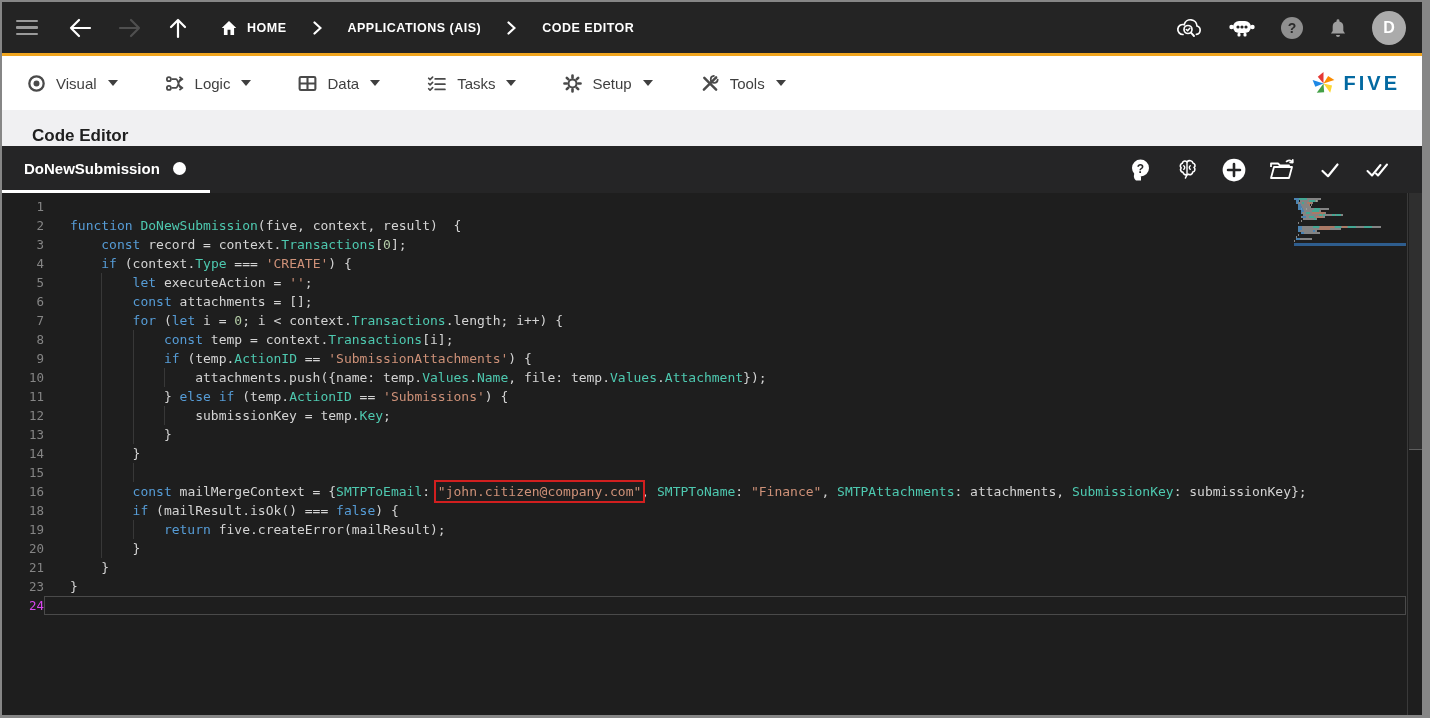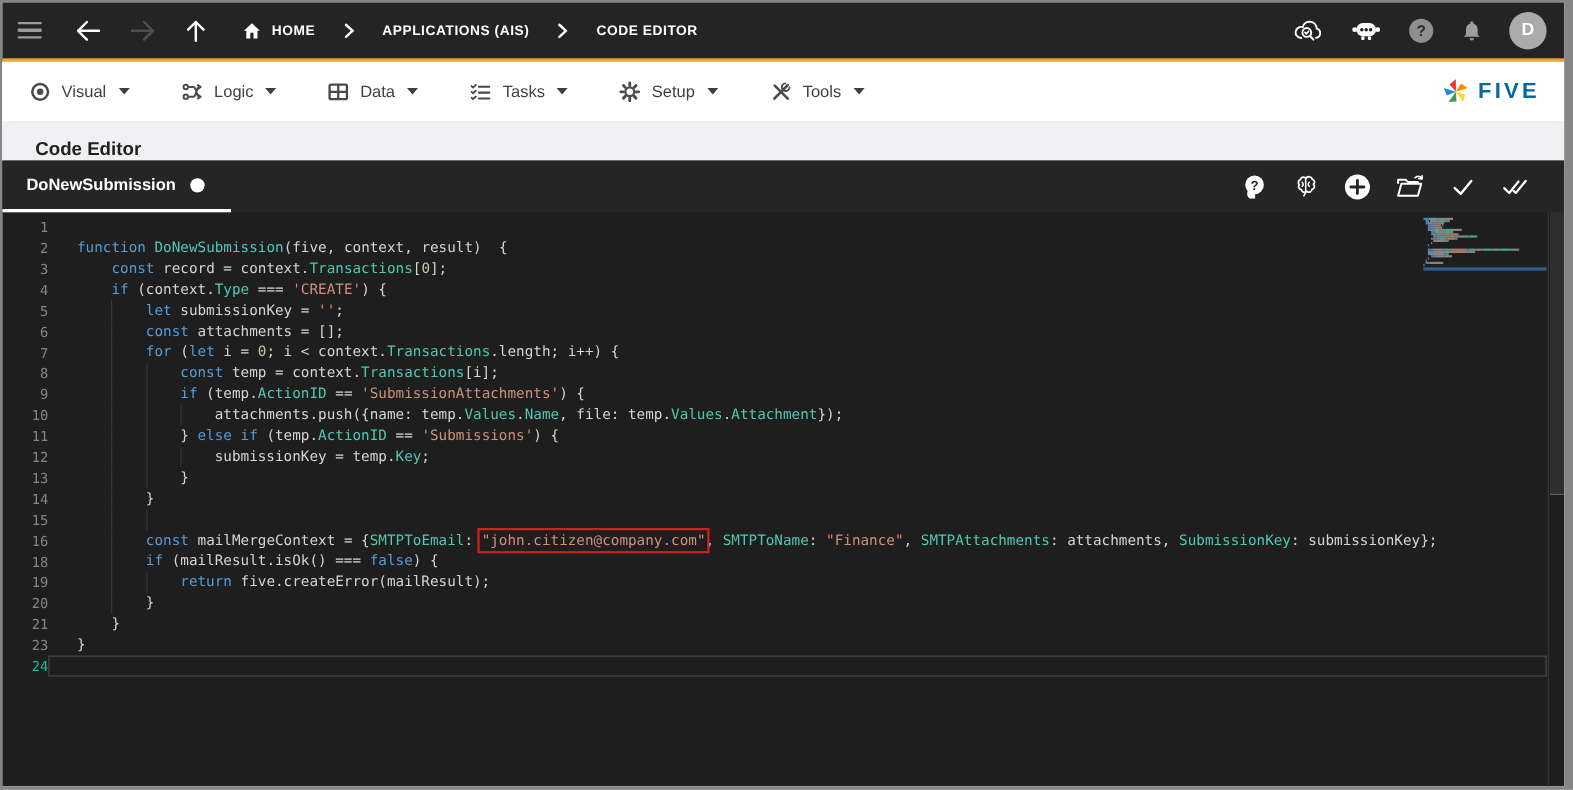--- a/index.html
+++ b/index.html
@@ -48,21 +48,21 @@
          border-bottom:3px solid #ffffff; cursor:pointer; }
   .tab-label { color:#fff; font-weight:bold; font-size:15px; }
   .tab-dot { width:13px; height:13px; border-radius:50%; background:#fff; }
   .ed-icons { margin-left:auto; display:flex; align-items:center; gap:21px; }
 
   .code-area { position:absolute; top:47px; left:0; right:0; bottom:0;
                font-family:"DejaVu Sans Mono", monospace; font-size:13px; }
   .rows { padding-top:4px; margin-right:16px; }
   .row { display:flex; height:19px; line-height:19px; white-space:pre; }
   .ln { width:42px; flex:none; text-align:right; color:#858585; font-size:12.5px; }
-  .ln-active { color:#14b8a6; }
+  .ln-active { color:#d946ef; }
   .lc { flex:1; padding-left:26px; color:#d4d4d4; }
   .lc-cursor { border:1px solid #4a4a4a; }
   .ig { display:inline-block; width:4ch; height:19px; vertical-align:top; }
   .ig-b { border-left:1px solid #383838; }
 
   .tk-k { color:#569cd6; }
   .tk-t { color:#4ec9b0; }
   .tk-s { color:#ce9178; }
   .tk-n { color:#b5cea8; }
   .tk-p { color:#d4d4d4; }
@@ -285,21 +285,21 @@
       </span>
     </div>
   </div>
 
   <div class="code-area">
     <div class="rows">
         <div class="row"><span class="ln">1</span><span class="lc"></span></div>
         <div class="row"><span class="ln">2</span><span class="lc"><span class="tk-k">function </span><span class="tk-t">DoNewSubmission</span><span class="tk-p">(five, context, result)  {</span></span></div>
         <div class="row"><span class="ln">3</span><span class="lc"><span class="ig"></span><span class="tk-k">const </span><span class="tk-p">record = context.</span><span class="tk-t">Transactions</span><span class="tk-p">[</span><span class="tk-n">0</span><span class="tk-p">];</span></span></div>
         <div class="row"><span class="ln">4</span><span class="lc"><span class="ig"></span><span class="tk-k">if </span><span class="tk-p">(context.</span><span class="tk-t">Type</span><span class="tk-p"> === </span><span class="tk-s">'CREATE'</span><span class="tk-p">) {</span></span></div>
-        <div class="row"><span class="ln">5</span><span class="lc"><span class="ig"></span><span class="ig ig-b"></span><span class="tk-k">let </span><span class="tk-p">submissionKey = </span><span class="tk-s">''</span><span class="tk-p">;</span></span></div>
+        <div class="row"><span class="ln">5</span><span class="lc"><span class="ig"></span><span class="ig ig-b"></span><span class="tk-k">let </span><span class="tk-p">executeAction = </span><span class="tk-s">''</span><span class="tk-p">;</span></span></div>
         <div class="row"><span class="ln">6</span><span class="lc"><span class="ig"></span><span class="ig ig-b"></span><span class="tk-k">const </span><span class="tk-p">attachments = [];</span></span></div>
         <div class="row"><span class="ln">7</span><span class="lc"><span class="ig"></span><span class="ig ig-b"></span><span class="tk-k">for </span><span class="tk-p">(</span><span class="tk-k">let </span><span class="tk-p">i = </span><span class="tk-n">0</span><span class="tk-p">; i &lt; context.</span><span class="tk-t">Transactions</span><span class="tk-p">.length; i++) {</span></span></div>
         <div class="row"><span class="ln">8</span><span class="lc"><span class="ig"></span><span class="ig ig-b"></span><span class="ig ig-b"></span><span class="tk-k">const </span><span class="tk-p">temp = context.</span><span class="tk-t">Transactions</span><span class="tk-p">[i];</span></span></div>
         <div class="row"><span class="ln">9</span><span class="lc"><span class="ig"></span><span class="ig ig-b"></span><span class="ig ig-b"></span><span class="tk-k">if </span><span class="tk-p">(temp.</span><span class="tk-t">ActionID</span><span class="tk-p"> == </span><span class="tk-s">'SubmissionAttachments'</span><span class="tk-p">) {</span></span></div>
         <div class="row"><span class="ln">10</span><span class="lc"><span class="ig"></span><span class="ig ig-b"></span><span class="ig ig-b"></span><span class="ig ig-b"></span><span class="tk-p">attachments.push({name: temp.</span><span class="tk-t">Values</span><span class="tk-p">.</span><span class="tk-t">Name</span><span class="tk-p">, file: temp.</span><span class="tk-t">Values</span><span class="tk-p">.</span><span class="tk-t">Attachment</span><span class="tk-p">});</span></span></div>
         <div class="row"><span class="ln">11</span><span class="lc"><span class="ig"></span><span class="ig ig-b"></span><span class="ig ig-b"></span><span class="tk-p">} </span><span class="tk-k">else if </span><span class="tk-p">(temp.</span><span class="tk-t">ActionID</span><span class="tk-p"> == </span><span class="tk-s">'Submissions'</span><span class="tk-p">) {</span></span></div>
         <div class="row"><span class="ln">12</span><span class="lc"><span class="ig"></span><span class="ig ig-b"></span><span class="ig ig-b"></span><span class="ig ig-b"></span><span class="tk-p">submissionKey = temp.</span><span class="tk-t">Key</span><span class="tk-p">;</span></span></div>
         <div class="row"><span class="ln">13</span><span class="lc"><span class="ig"></span><span class="ig ig-b"></span><span class="ig ig-b"></span><span class="tk-p">}</span></span></div>
         <div class="row"><span class="ln">14</span><span class="lc"><span class="ig"></span><span class="ig ig-b"></span><span class="tk-p">}</span></span></div>
         <div class="row"><span class="ln">15</span><span class="lc"><span class="ig"></span><span class="ig ig-b"></span><span class="ig ig-b"></span></span></div>

